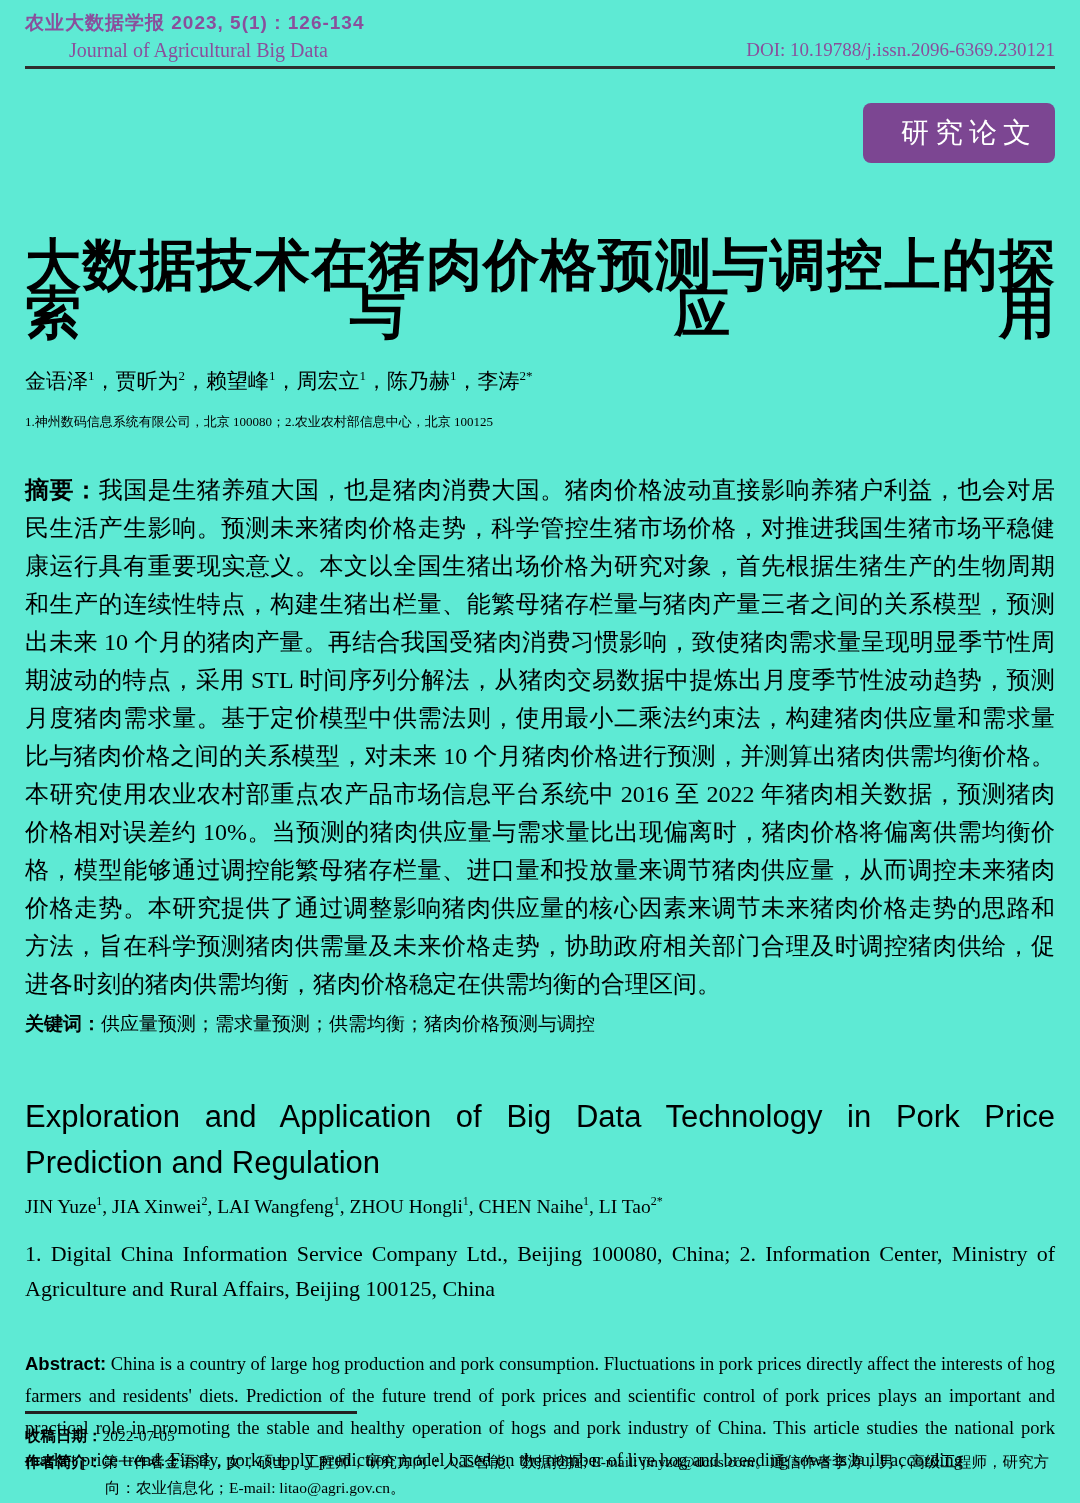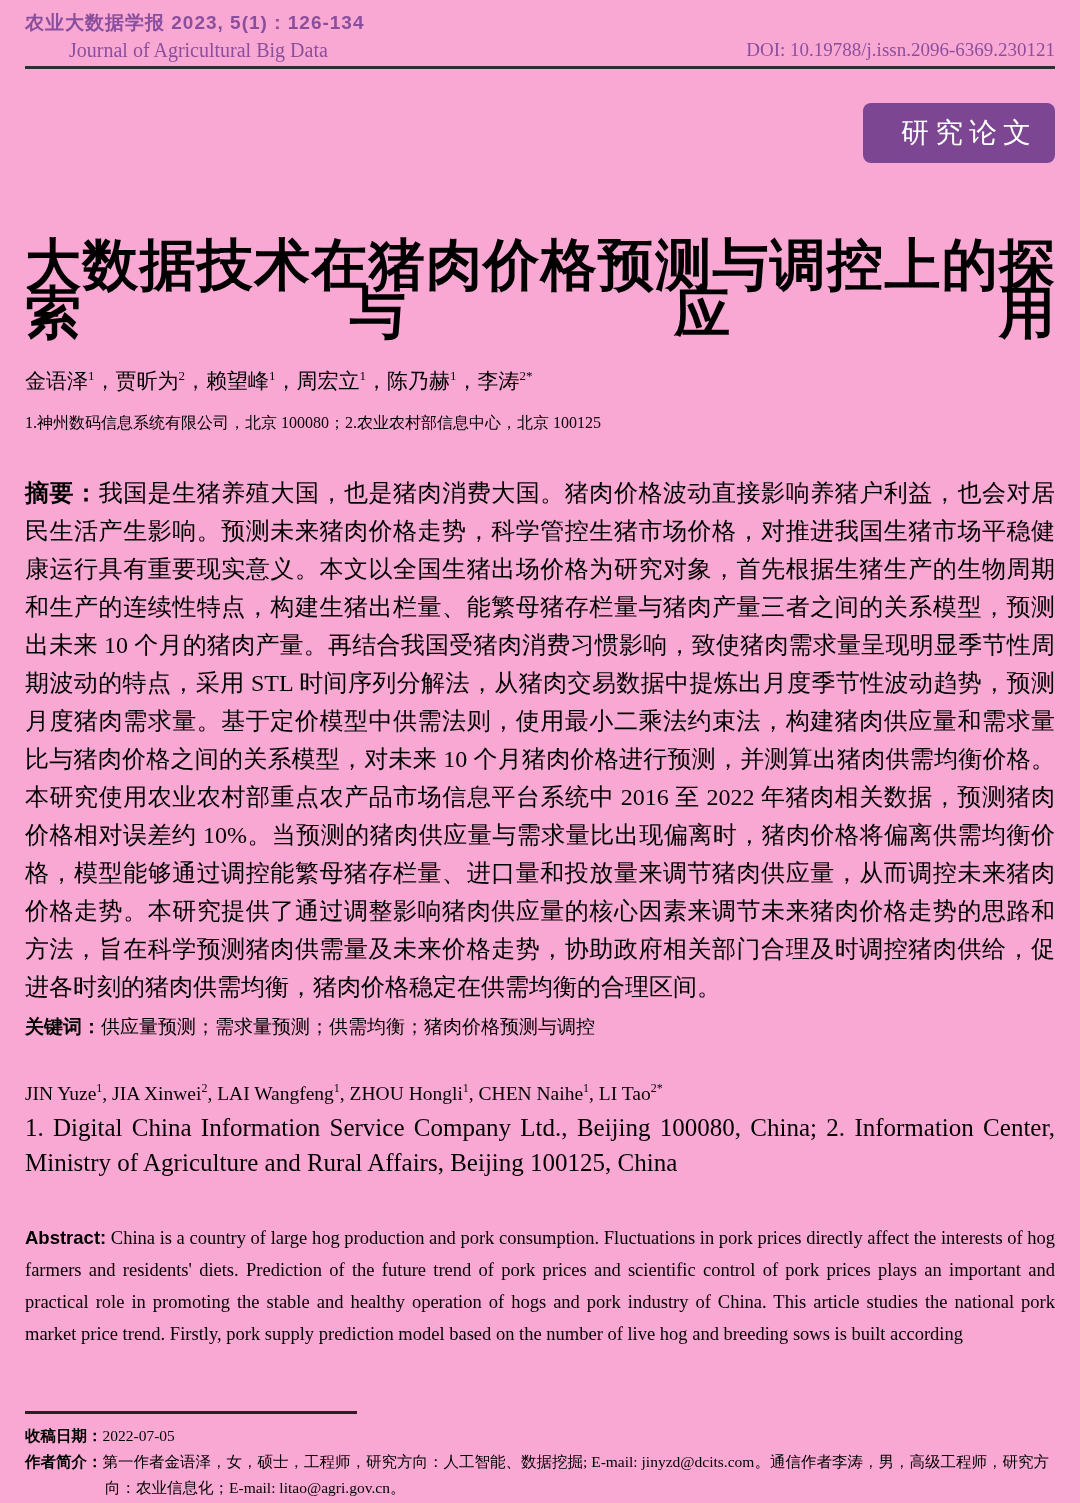--- a/index.html
+++ b/index.html
@@ -6,21 +6,21 @@
     --accent:#8a4f9c;
     --badge:#7c4692;
     --rule:#2f2f2f;
   }
   *{box-sizing:border-box;}
   html,body{margin:0;padding:0;background:#ffffff;}
   .page{
     position:relative;
     width:1080px;height:1503px;
     margin:0 auto;
-    background:#f9a8d4;
+    background:#5eead4;
     color:#111;
     padding:10px 25px 0 25px;
     font-family:"Liberation Serif", serif;
     overflow:hidden;
   }
   
   .header{display:flex;justify-content:space-between;align-items:flex-end;color:var(--accent);}
   .hdr-cn{font-family:"Liberation Sans", sans-serif;font-weight:700;font-size:19px;letter-spacing:1px;}
   .hdr-en{font-family:"Liberation Serif", serif;font-size:20px;margin-top:3px;margin-left:44px;}
   .hdr-doi{font-family:"Liberation Serif", serif;font-size:19px;padding-bottom:1px;}
@@ -35,38 +35,38 @@
   }
   
   .title-cn{
     margin-top:78px;
     font-family:"Liberation Sans", sans-serif;
     font-weight:700;font-size:56px;line-height:48px;color:#000;
     text-align:justify;text-align-last:justify;
   }
   .authors-cn{margin-top:30px;font-size:21px;color:#000;}
   .authors-cn sup{font-size:13px;}
-  .affil-cn{margin-top:18px;font-size:16px;color:#000;}
+  .affil-cn{margin-top:18px;font-size:13px;color:#000;}
   
   .abstract-cn{margin-top:40px;font-size:24px;line-height:38px;text-align:justify;color:#000;}
   .label-bold{font-family:"Liberation Sans", sans-serif;font-weight:700;}
   .keywords{margin-top:4px;font-size:19px;line-height:33px;color:#000;}
   
   .citation{margin-top:38px;font-size:15.5px;line-height:35px;color:#000;}
   .citation-en{margin-left:80px;}
   
   .title-en{
     margin-top:54px;
     font-family:"Liberation Sans", sans-serif;
     font-weight:400;font-size:31px;line-height:46px;color:#000;
     text-align:justify;
   }
   .authors-en{margin-top:8px;font-size:19.5px;color:#000;}
   .authors-en sup{font-size:12px;}
-  .affil-en{margin-top:5px;font-size:25px;line-height:35px;text-align:justify;color:#000;}
+  .affil-en{margin-top:18px;font-size:22px;line-height:35px;text-align:justify;color:#000;}
   
   .abstract-en{
     margin-top:42px;font-size:18.5px;line-height:32px;text-align:justify;color:#000;
     height:132px;overflow:hidden;
   }
   
   .footer{position:absolute;left:25px;right:8px;top:1411px;font-size:15.5px;line-height:26px;color:#000;}
   .footer-rule{border:0;border-top:3px solid #222;width:332px;margin:0 0 9px 0;}
   .hang{padding-left:80px;text-indent:-80px;}
   .footer .label-bold{font-size:15.5px;}
@@ -95,20 +95,21 @@
 
   <div class="affil-cn">1.神州数码信息系统有限公司，北京 100080；2.农业农村部信息中心，北京 100125</div>
 
   <div class="abstract-cn"><span class="label-bold">摘要：</span><span>我国是生猪养殖大国，也是猪肉消费大国。猪肉价格波动直接影响养猪户利益，也会对居民生活产生影响。预测未来猪肉价格走势，科学管控生猪市场价格，对推进我国生猪市场平稳健康运行具有重要现实意义。本文以全国生猪出场价格为研究对象，首先根据生猪生产的生物周期和生产的连续性特点，构建生猪出栏量、能繁母猪存栏量与猪肉产量三者之间的关系模型，预测出未来 10 个月的猪肉产量。再结合我国受猪肉消费习惯影响，致使猪肉需求量呈现明显季节性周期波动的特点，采用 STL 时间序列分解法，从猪肉交易数据中提炼出月度季节性波动趋势，预测月度猪肉需求量。基于定价模型中供需法则，使用最小二乘法约束法，构建猪肉供应量和需求量比与猪肉价格之间的关系模型，对未来 10 个月猪肉价格进行预测，并测算出猪肉供需均衡价格。本研究使用农业农村部重点农产品市场信息平台系统中 2016 至 2022 年猪肉相关数据，预测猪肉价格相对误差约 10%。当预测的猪肉供应量与需求量比出现偏离时，猪肉价格将偏离供需均衡价格，模型能够通过调控能繁母猪存栏量、进口量和投放量来调节猪肉供应量，从而调控未来猪肉价格走势。本研究提供了通过调整影响猪肉供应量的核心因素来调节未来猪肉价格走势的思路和方法，旨在科学预测猪肉供需量及未来价格走势，协助政府相关部门合理及时调控猪肉供给，促进各时刻的猪肉供需均衡，猪肉价格稳定在供需均衡的合理区间。</span></div>
 
   <div class="keywords"><span class="label-bold">关键词：</span><span>供应量预测；需求量预测；供需均衡；猪肉价格预测与调控</span></div>
 
   <div class="citation">
   </div>
 
+  <h2 class="title-en" style="margin-bottom:0;">Exploration and Application of Big Data Technology in Pork Price Prediction and Regulation</h2>
 
   <div class="authors-en">JIN Yuze<sup>1</sup>, JIA Xinwei<sup>2</sup>, LAI Wangfeng<sup>1</sup>, ZHOU Hongli<sup>1</sup>, CHEN Naihe<sup>1</sup>, LI Tao<sup>2*</sup></div>
 
   <div class="affil-en">1. Digital China Information Service Company Ltd., Beijing 100080, China; 2. Information Center, Ministry of Agriculture and Rural Affairs, Beijing 100125, China</div>
 
   <div class="abstract-en"><span class="label-bold">Abstract:</span>&nbsp;<span>China is a country of large hog production and pork consumption. Fluctuations in pork prices directly affect the interests of hog farmers and residents' diets. Prediction of the future trend of pork prices and scientific control of pork prices plays an important and practical role in promoting the stable and healthy operation of hogs and pork industry of China. This article studies the national pork market price trend. Firstly, pork supply prediction model based on the number of live hog and breeding sows is built according</span></div>
 
   <div class="footer">
     <hr class="footer-rule">
     <div><span class="label-bold">收稿日期：</span><span>2022-07-05</span></div>

